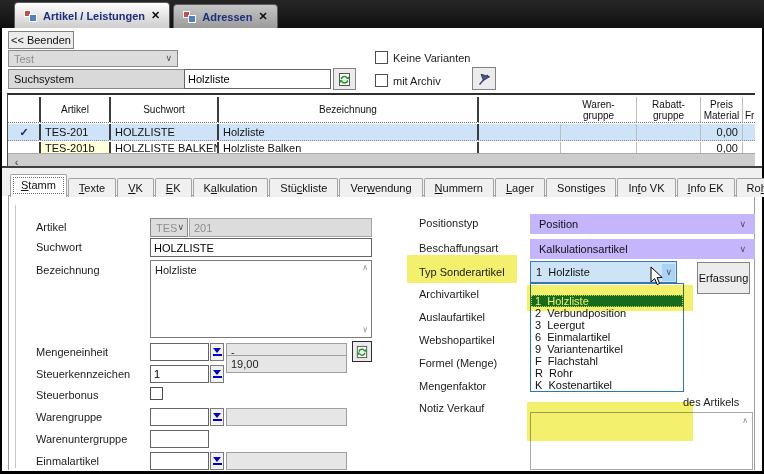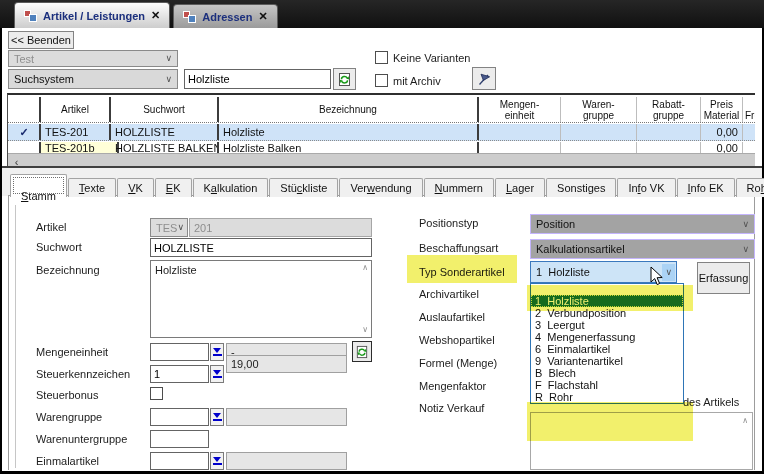--- a/index.html
+++ b/index.html
@@ -8,21 +8,21 @@
        box-shadow:inset 0 0 0 2px #000, inset 0 -3px 0 #000}
   .abs{position:absolute}
   .lbl{font-size:11px;color:#1c1c1c;white-space:nowrap}
   .btn{background:#ececec;border:1px solid #838383;font-size:11px;color:#111;
        display:flex;align-items:center;justify-content:center;cursor:default}
   .input{background:#fff;border:1px solid #646464;font-size:11px;padding:0 3px;color:#000;outline:none}
   .gray{background:#e6e6e6;border:1px solid #a0a0a0;font-size:11px;display:flex;align-items:center;padding:0 4px;color:#1c1c1c}
   .dis{background:#dcdcdc !important;color:#8e8e8e !important;border:1px solid #a6a6a6}
   .combo{background:#d9d9d9;border:1px solid #8a8a8a;font-size:11px;color:#111;
          display:flex;align-items:center;justify-content:space-between;padding:0 5px}
-  .combo.white{background:#a3a3a3;border:1px solid #c4b5fd}
+  .combo.white{background:#c4b5fd;border:4px solid #c4b5fd}
   .chev{color:#505050;font-size:9px;line-height:9px}
   .cbx{background:#fff;border:1px solid #4d4d4d}
   .lookup{background:#f2f2f2;border:1px solid #7a7a7a;display:flex;flex-direction:column;align-items:center;justify-content:center}
   .lookup .tri{width:0;height:0;border-left:4px solid transparent;border-right:4px solid transparent;border-top:5px solid #0000cc}
   .lookup .bar{width:9px;height:2px;background:#0000cc;margin-top:1px}
   .hl{background:#f0ee52;mix-blend-mode:multiply;opacity:.85;pointer-events:none;z-index:8;position:absolute}
   .sar{color:#8f8f8f;font-size:8px;line-height:8px;position:absolute}
   
   #tabbar{left:0;top:0;width:764px;height:28px;background:linear-gradient(#262626,#101010);
           display:flex;align-items:flex-end;padding-left:14px;gap:3px}
@@ -42,21 +42,21 @@
       justify-content:center;text-align:center;white-space:pre-line;color:#111}
   .grow{position:absolute;left:0;width:100%;overflow:hidden}
   .gcell{position:absolute;top:0;height:100%;font-size:11px;line-height:14px;display:flex;align-items:center;
          padding:0 4px;white-space:nowrap;overflow:hidden;color:#111}
   .sepd{border-right:2px solid #3c3c3c}
   .sepl{border-right:1px solid #bdbdbd}
   
   #ftabs{left:10px;top:172px;width:746px;height:24px;display:flex;align-items:flex-end;position:absolute;z-index:3}
   .ftab{font-size:11px;color:#111;background:#f0f0f0;border:1px solid #a3a3a3;border-bottom:none;
         padding:3px 10px 2px 10px;height:19px;margin:0 1px -1px 0;border-radius:2px 2px 0 0;white-space:nowrap}
-  .ftab.active{background:#fff;height:23px;padding-top:15px;outline:1px dotted #6e6e6e;outline-offset:-4px;z-index:4}
+  .ftab.active{background:#fff;height:23px;padding-top:4px;outline:1px dotted #6e6e6e;outline-offset:-4px;z-index:4}
   
   #ddl{left:530px;top:283px;width:154px;background:#fff;border:1px solid #2e75b6;z-index:5;position:absolute}
   .ddli{height:12px;font-size:11px;line-height:12px;padding-left:4px;white-space:pre;color:#101010}
   .ddli.empty{height:11px}
   .ddli.sel{background:#177245;color:#fff;outline:1px dotted #cfe470;outline-offset:-1px}
 </style>
 </head>
 <body>
 
 <div id="app">
@@ -82,21 +82,21 @@
 
   <div class="abs" style="left:2px;top:28px;width:760px;height:65px;background:#fff"></div>
 
   <button class="btn abs" style="left:8px;top:31px;width:66px;height:18px">&lt;&lt; Beenden</button>
 
   <div class="combo dis abs" style="left:8px;top:50px;width:170px;height:17px">
     <span>Test</span>
     <span class="chev">∨</span>
   </div>
 
-  <div class="combo abs" style="left:8px;top:69px;width:170px;height:20px">
+  <div class="combo abs" style="left:8px;top:69px;width:194px;height:20px">
     <span>Suchsystem</span>
     <span class="chev">∨</span>
   </div>
 
   <input class="input abs" style="left: 184px; top: 69px; width: 147px; height: 20px;" value="Holzliste">
 
   <button class="btn abs" style="left:333px;top:68px;width:23px;height:22px;padding:0">
     <span style="display:flex">
       <svg width="15" height="15" viewBox="0 0 15 15">
         <rect x="2.5" y="1.5" width="10" height="12" fill="#fff" stroke="#555"></rect>
@@ -122,22 +122,20 @@
       </svg>
     </span>
   </button>
 
   <div id="grid">
       <div class="ghrow">
         <div class="gh sepd" style="left: 1px; width: 32px;"></div>
         <div class="gh sepd" style="left: 33px; width: 70px;">Artikel</div>
         <div class="gh sepd" style="left: 103px; width: 108px;">Suchwort</div>
         <div class="gh sepd" style="left: 211px; width: 260px;">Bezeichnung</div>
-        <div class="gh sepl" style="left: 471px; width: 82px;">Mengen-
-einheit</div>
         <div class="gh sepl" style="left: 553px; width: 76px;">Waren-
 gruppe</div>
         <div class="gh sepl" style="left: 629px; width: 64px;">Rabatt-
 gruppe</div>
         <div class="gh sepl" style="left: 693px; width: 42px;">Preis
 Material</div>
         <div class="gh " style="left: 735px; width: 120px; overflow: visible; justify-content: flex-start; padding-left: 2px;">Preis
 Fremdleistung</div>
       </div>
       <div class="grow" style="top: 29px; height: 17px; background: rgb(207, 227, 248); border-bottom: 1px dotted rgb(138, 138, 138);">
@@ -146,21 +144,21 @@
         <div class="gcell sepd" style="left: 103px; width: 108px;">HOLZLISTE</div>
         <div class="gcell sepd" style="left: 211px; width: 260px;">Holzliste</div>
         <div class="gcell sepl" style="left: 471px; width: 82px;"></div>
         <div class="gcell sepl" style="left: 553px; width: 76px;"></div>
         <div class="gcell sepl" style="left: 629px; width: 64px;"></div>
         <div class="gcell sepl" style="left: 693px; width: 42px; justify-content: flex-end;">0,00</div>
         <div class="gcell " style="left: 735px; width: 120px;"></div>
       </div>
       <div class="grow" style="top: 47px; height: 11px;">
         <div class="gcell sepd" style="left: 1px; width: 32px; justify-content: center;"></div>
-        <div class="gcell sepd" style="left: 33px; width: 78px; background: rgb(255, 255, 216);">TES-201b</div>
+        <div class="gcell sepd" style="left: 33px; width: 70px; background: rgb(255, 255, 216);">TES-201b</div>
         <div class="gcell sepd" style="left: 103px; width: 108px;">HOLZLISTE BALKEN</div>
         <div class="gcell sepd" style="left: 211px; width: 260px;">Holzliste Balken</div>
         <div class="gcell sepl" style="left: 471px; width: 82px;"></div>
         <div class="gcell sepl" style="left: 553px; width: 76px;"></div>
         <div class="gcell sepl" style="left: 629px; width: 64px;"></div>
         <div class="gcell sepl" style="left: 693px; width: 42px; justify-content: flex-end;">0,00</div>
         <div class="gcell " style="left: 735px; width: 120px;"></div>
       </div>
       <div style="position: absolute; left: 0px; top: 58px; width: 748px; height: 15px; background: rgb(205, 205, 205); border-top: 1px solid rgb(170, 170, 170);">
         <div style="position: absolute; left: 1px; top: 1px; width: 15px; height: 13px; display: flex; align-items: center; justify-content: center; font-size: 11px; color: rgb(60, 60, 60);">‹</div>
@@ -285,26 +283,25 @@
 
   <div class="abs" style="left:530px;top:412px;width:223px;height:58px;background:#fff;border:1px solid #a8a8a8;z-index:1">
     <span class="sar" style="right:4px;top:4px">∧</span>
   </div>
 
   <div id="ddl">
       <div class="ddli empty"></div>
       <div class="ddli sel">1  Holzliste</div>
       <div class="ddli">2  Verbundposition</div>
       <div class="ddli">3  Leergut</div>
-      <div class="ddli">4  Mengenerfassung</div>
       <div class="ddli">6  Einmalartikel</div>
       <div class="ddli">9  Variantenartikel</div>
-      <div class="ddli">B  Blech</div>
       <div class="ddli">F  Flachstahl</div>
       <div class="ddli">R  Rohr</div>
+      <div class="ddli">K  Kostenartikel</div>
     </div>
 
   <div class="hl" style="left:407px;top:255px;width:110px;height:28px"></div>
   <div class="hl" style="left:527px;top:285px;width:166px;height:26px"></div>
   <div class="hl" style="left:527px;top:402px;width:166px;height:39px"></div>
 
   <div class="abs" style="left:650px;top:266px;z-index:10;pointer-events:none">
     <svg width="16" height="22" viewBox="0 0 16 22">
       <polygon points="1,1 1,16 4.7,12.6 7.2,18.6 9.6,17.5 7.1,11.7 12.2,11.5" fill="#fff" stroke="#000" stroke-width="1"></polygon>
     </svg>

